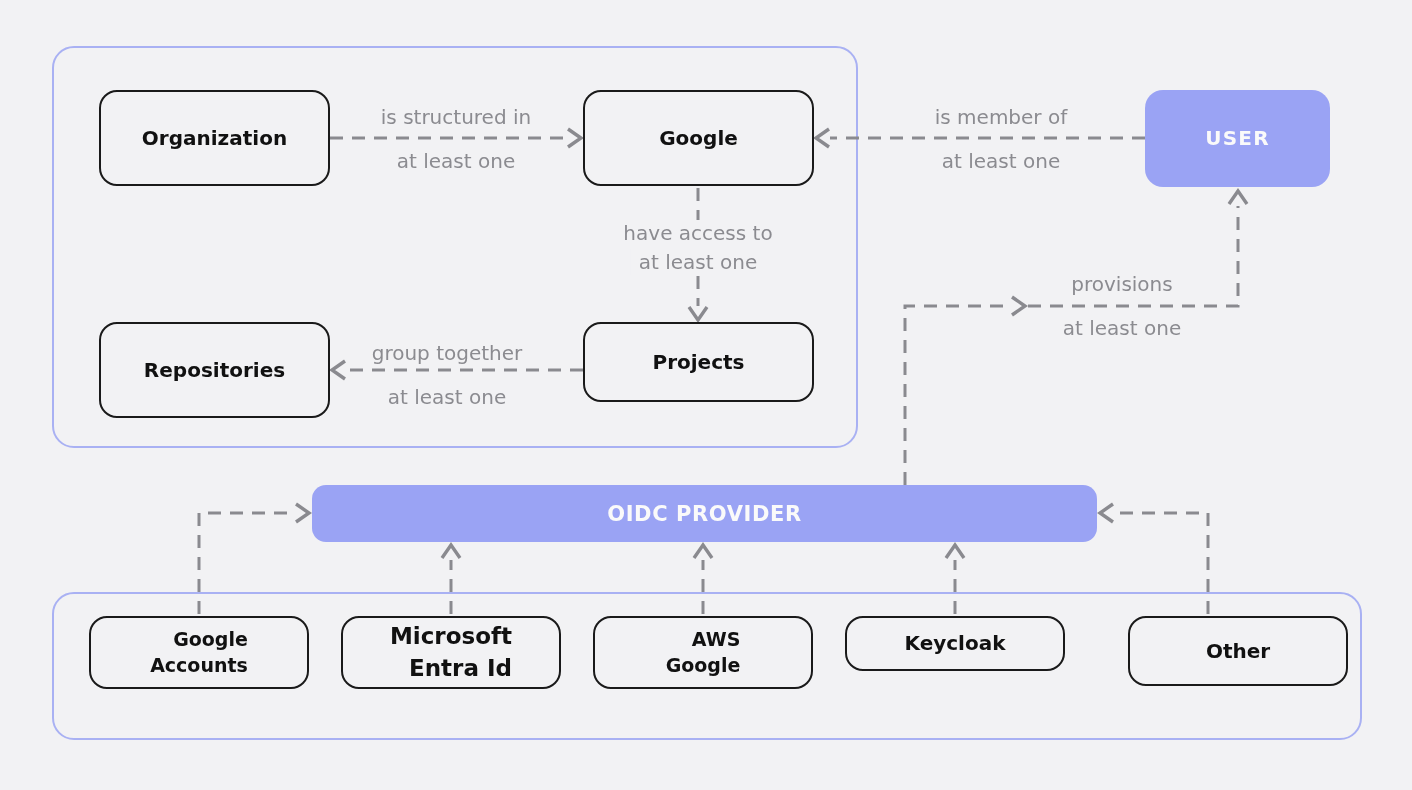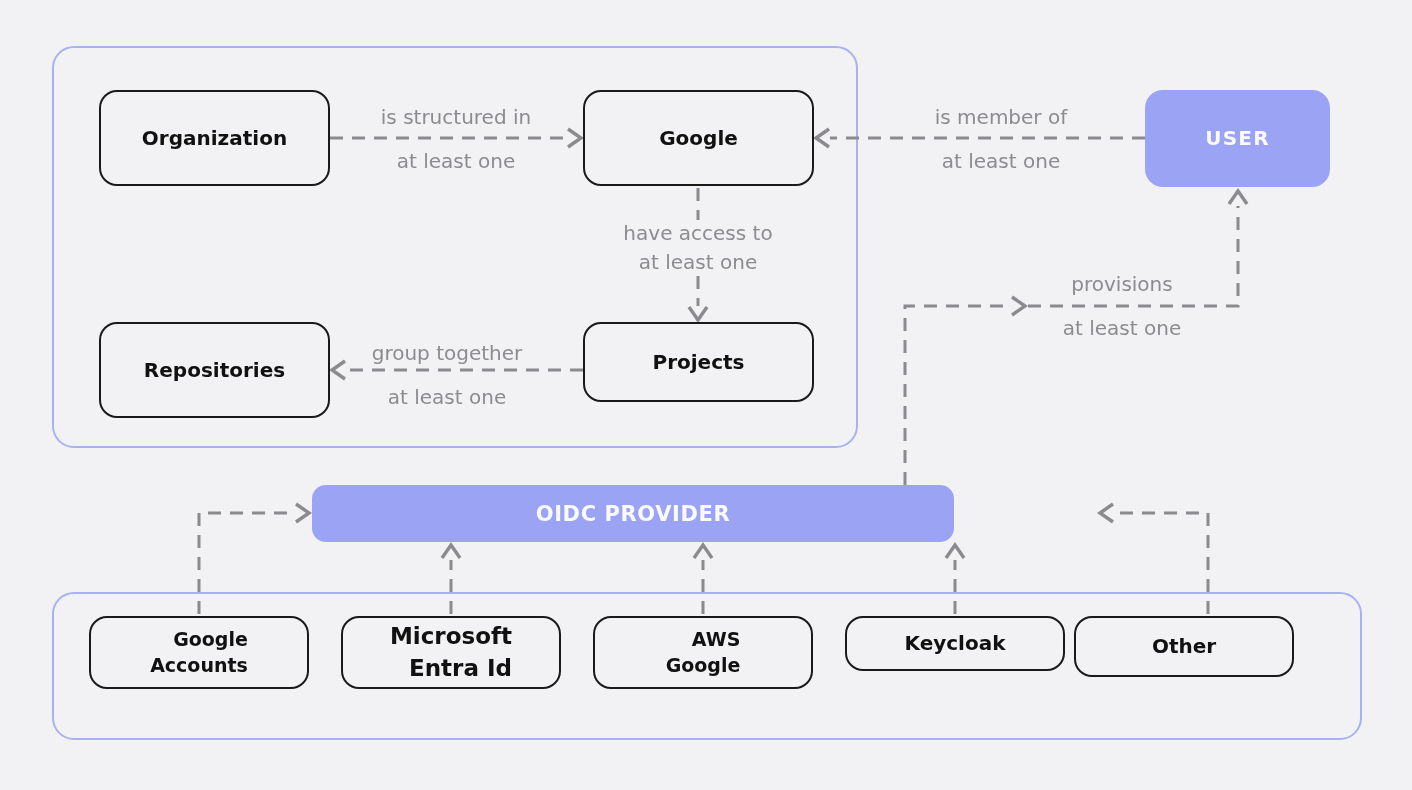--- a/index.html
+++ b/index.html
@@ -98,30 +98,30 @@
   </svg>
 
 
   <div class="node" style="left:99px;top:90px;width:231px;height:96px;">Organization</div>
   <div class="node" style="left:583px;top:90px;width:231px;height:96px;">Google</div>
   <div class="node" style="left:99px;top:322px;width:231px;height:96px;">Repositories</div>
   <div class="node" style="left:583px;top:322px;width:231px;height:80px;">Projects</div>
 
   <div class="node filled" style="left:1145px;top:90px;width:185px;height:97px;">USER</div>
 
-  <div class="bar" style="left:312px;top:485px;width:642px;height:57px;">OIDC PROVIDER</div>
+  <div class="bar" style="left:312px;top:485px;width:785px;height:57px;">OIDC PROVIDER</div>
 
   <div class="node" style="left:89px;top:616px;width:220px;height:73px;font-size:19px;line-height:1.35;">Google
 Accounts</div>
   <div class="node" style="left:341px;top:616px;width:220px;height:73px;font-size:23px;line-height:1.35;">Microsoft
 Entra Id</div>
   <div class="node" style="left:593px;top:616px;width:220px;height:73px;font-size:19px;line-height:1.35;">AWS
 Google</div>
   <div class="node" style="left:845px;top:616px;width:220px;height:55px;">Keycloak</div>
-  <div class="node" style="left:1074px;top:616px;width:220px;height:61px;">Other</div>
+  <div class="node" style="left:1128px;top:616px;width:220px;height:70px;">Other</div>
 
   <div class="edge-label" style="left:456px;top:117px;">is structured in</div>
   <div class="edge-label" style="left:456px;top:161px;">at least one</div>
 
   <div class="edge-label" style="left:1001px;top:117px;">is member of</div>
   <div class="edge-label" style="left:1001px;top:161px;">at least one</div>
 
   <div class="edge-label masked" style="left:698px;top:233px;">have access to</div>
   <div class="edge-label masked" style="left:698px;top:262px;">at least one</div>
 

